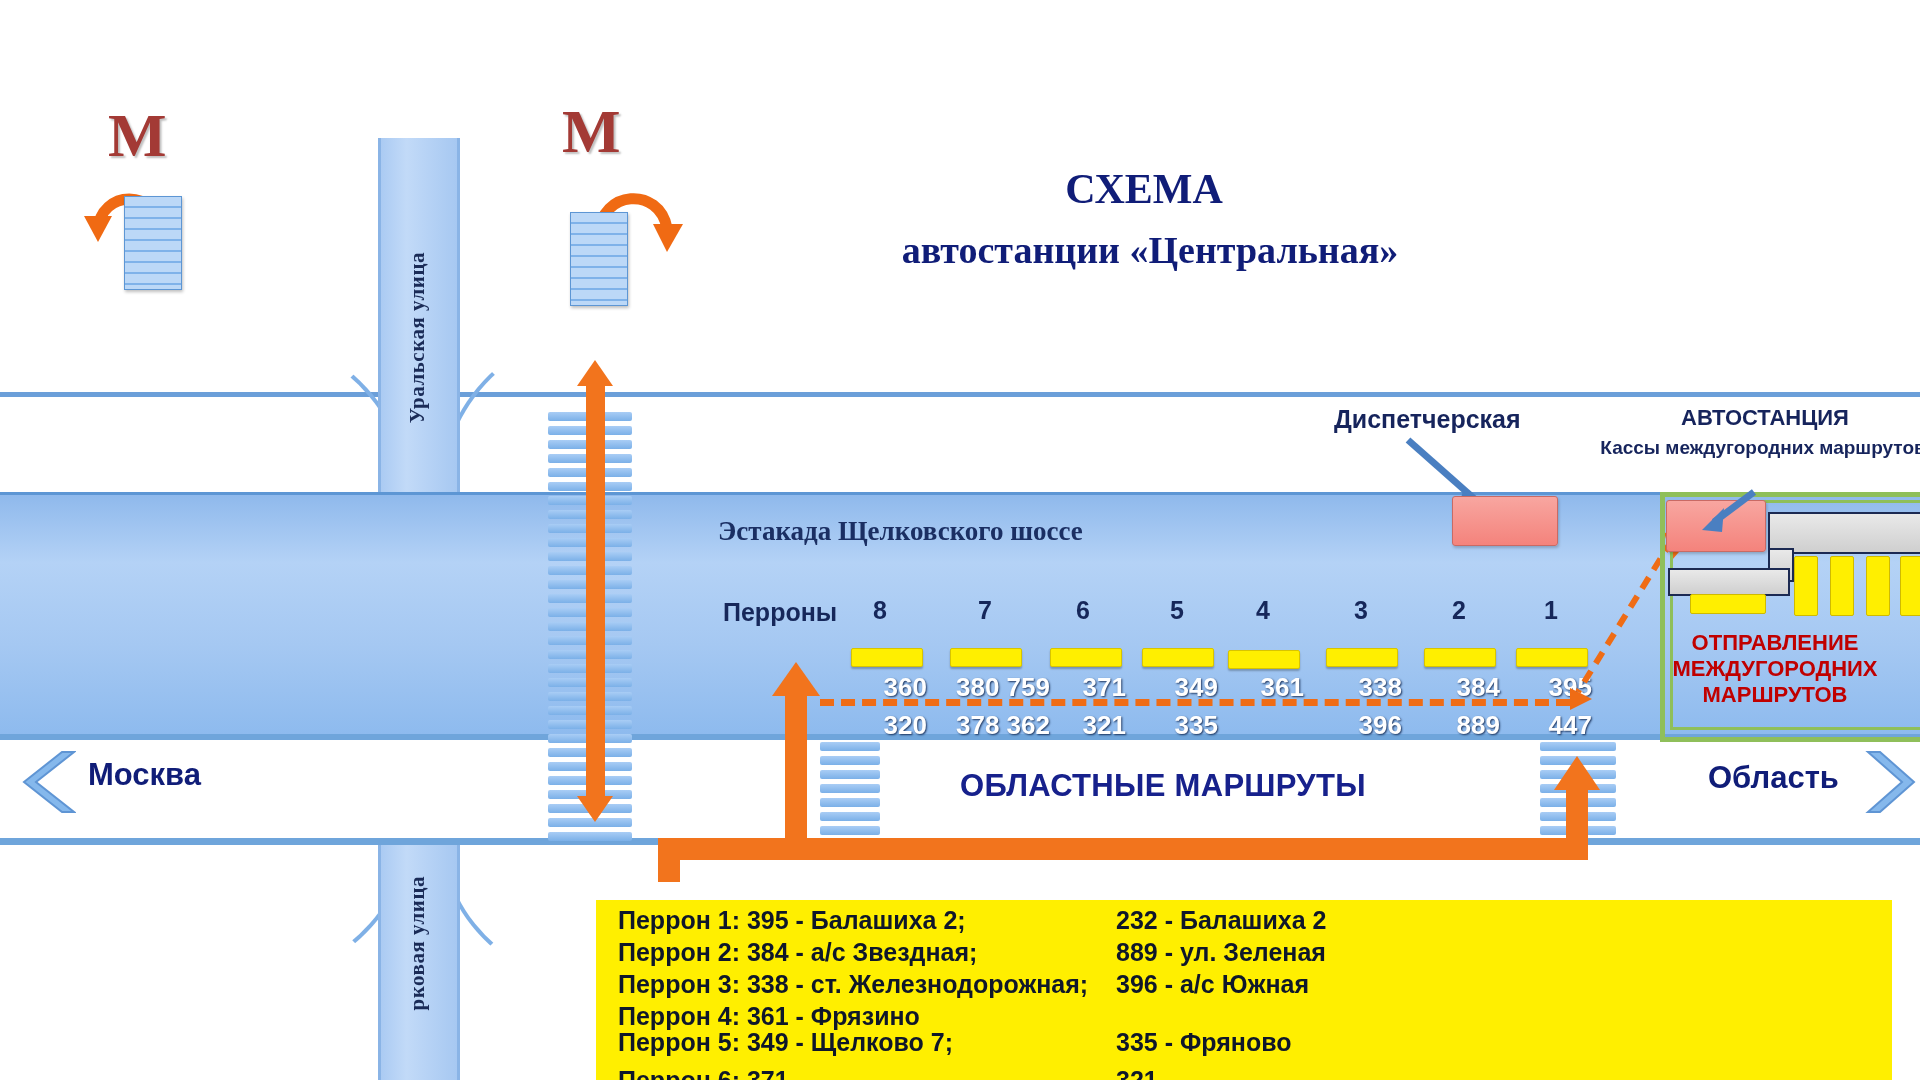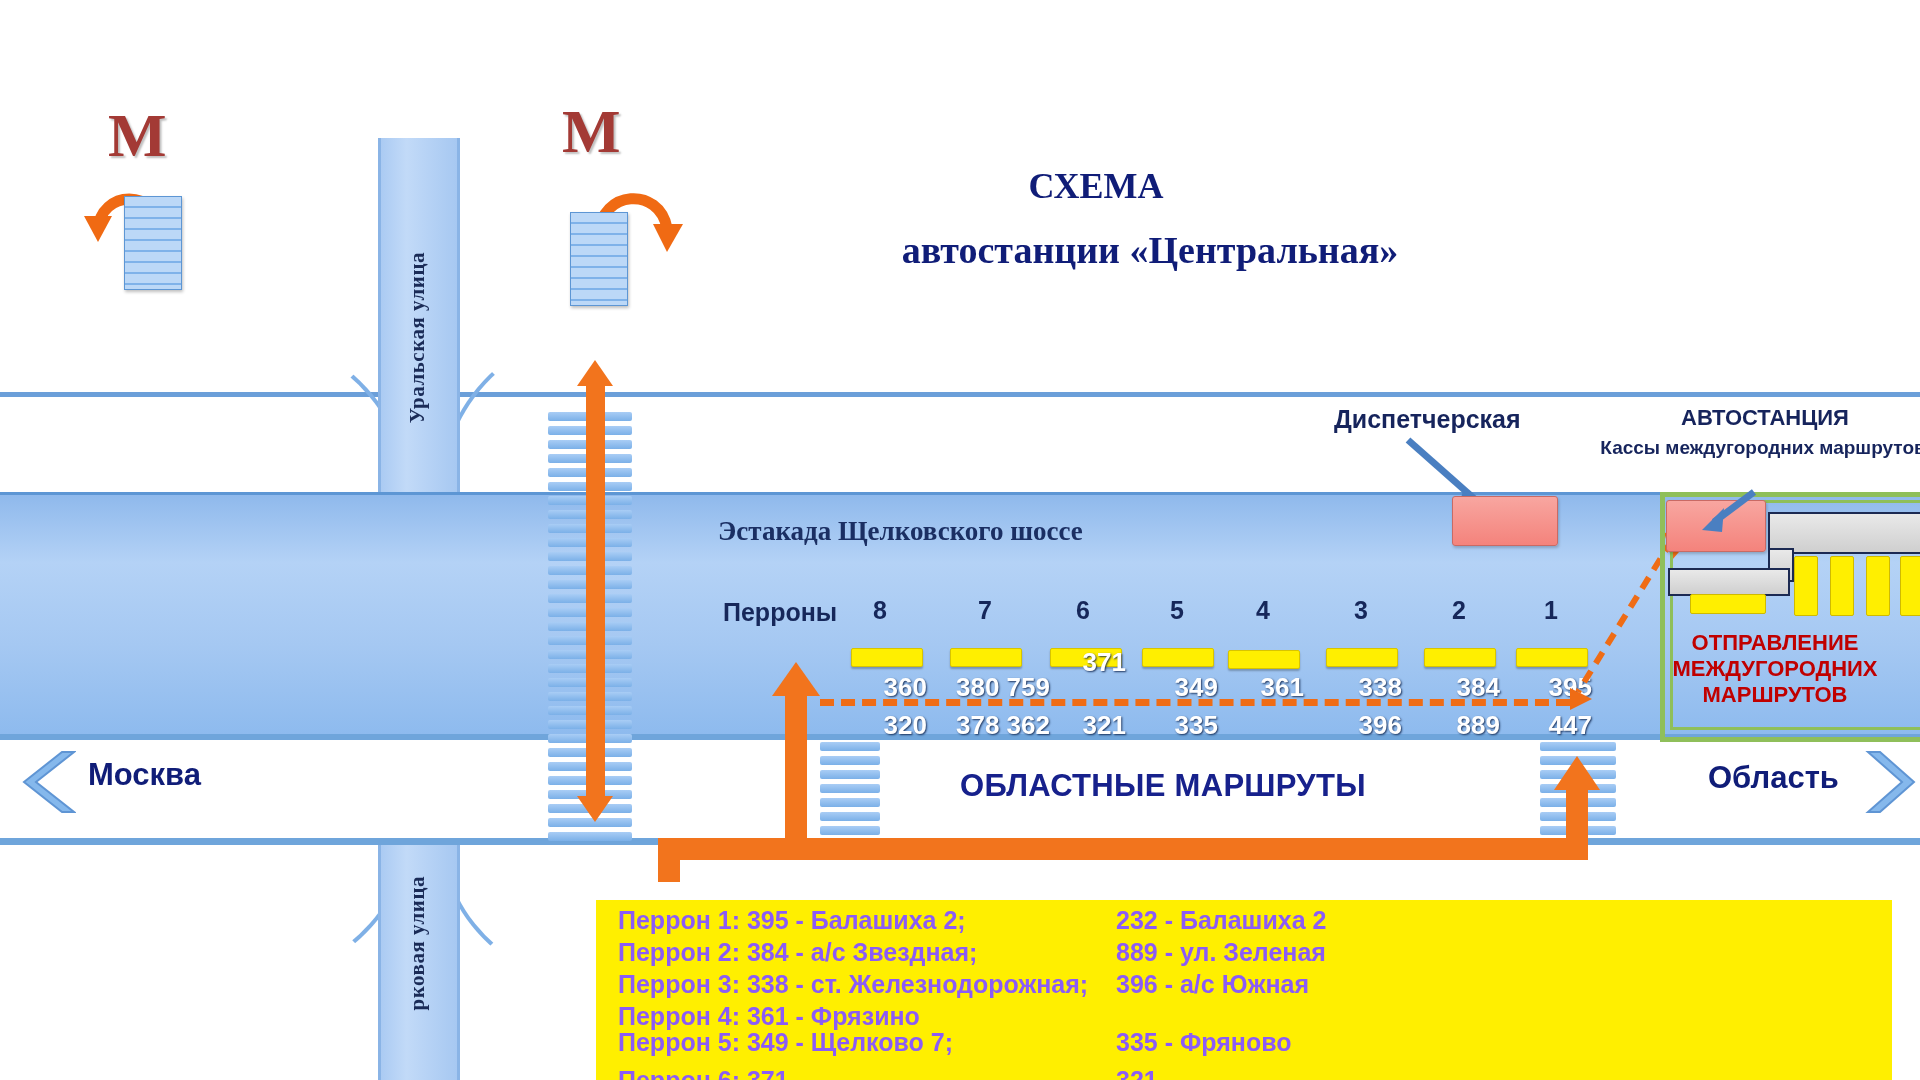--- a/index.html
+++ b/index.html
@@ -28,21 +28,21 @@
     background:transparent;}
 
   
   .ladder{position:absolute;display:flex;flex-direction:column;gap:5px;}
   .ladder .rung{background:linear-gradient(180deg,#a9cdf5,#7bb0e8);height:9px;border-radius:2px;}
   .tri{position:absolute;width:0;height:0;}
 
   
   .title{position:absolute;color:#101d78;font-family:"Liberation Serif",serif;
     font-weight:700;text-align:center;}
-  .t1{left:836px;top:165px;width:520px;font-size:36px;}
+  .t1{left:884px;top:165px;width:520px;font-size:42px;}
   .t2{left:820px;top:228px;width:660px;font-size:38px;}
 
   .estakada-label{position:absolute;left:718px;top:516px;color:#1b2f63;
     font-family:"Liberation Serif",serif;font-weight:700;font-size:27px;}
 
   .perrony-label{position:absolute;left:723px;top:598px;color:#16275a;
     font-weight:700;font-size:25px;font-family:"Liberation Sans",sans-serif;}
 
   .pnum{position:absolute;color:#16275a;font-weight:700;font-size:25px;
     text-align:center;width:46px;}
@@ -80,21 +80,21 @@
   
   .pinkbox{position:absolute;background:linear-gradient(180deg,#f8a6a0,#f4837c);
     border:1px solid #c96a64;border-radius:3px;box-shadow:1px 2px 3px rgba(0,0,0,.2);}
 
   .greybox{position:absolute;background:linear-gradient(180deg,#e9e9e9,#cfcfcf);
     border:2px solid #1c2a52;}
   .ybox{position:absolute;background:#ffef00;border:1px solid #cfba00;border-radius:2px;}
 
   .legend{position:absolute;left:596px;top:900px;width:1296px;height:186px;
     background:#ffef00;}
-  .legrow{position:absolute;left:22px;color:#8b5cf6;font-weight:700;font-size:25px;
+  .legrow{position:absolute;left:22px;color:#0f172a;font-weight:700;font-size:25px;
     white-space:nowrap;}
   .legrow .colb{position:absolute;left:498px;}
 
   .greenstrip{position:absolute;background:repeating-linear-gradient(90deg,
       #8fbf5a 0px,#8fbf5a 3px,#ffffff 3px,#ffffff 6px);}
 </style>
 </head>
 <body>
 
 <div id="stage">
@@ -207,21 +207,21 @@
   <div>
     <div class="pnum" style="left:962px;top:596px;">7</div>
     <div class="pbay" style="left:950px;top:648px;"></div>
     <div class="rnum" style="left:930px;top:672px;width:120px;">380 759</div>
     <div class="rnum" style="left:930px;top:710px;width:120px;">378 362</div>
   </div>
 
   <div>
     <div class="pnum" style="left:1060px;top:596px;">6</div>
     <div class="pbay" style="left:1050px;top:648px;"></div>
-    <div class="rnum" style="left:1044px;top:647px;width:82px;">371</div>
+    <div class="rnum" style="left:1044px;top:672px;width:82px;">371</div>
     <div class="rnum" style="left:1044px;top:710px;width:82px;">321</div>
   </div>
 
   <div>
     <div class="pnum" style="left:1154px;top:596px;">5</div>
     <div class="pbay" style="left:1142px;top:648px;"></div>
     <div class="rnum" style="left:1136px;top:672px;width:82px;">349</div>
     <div class="rnum" style="left:1136px;top:710px;width:82px;">335</div>
   </div>
 

